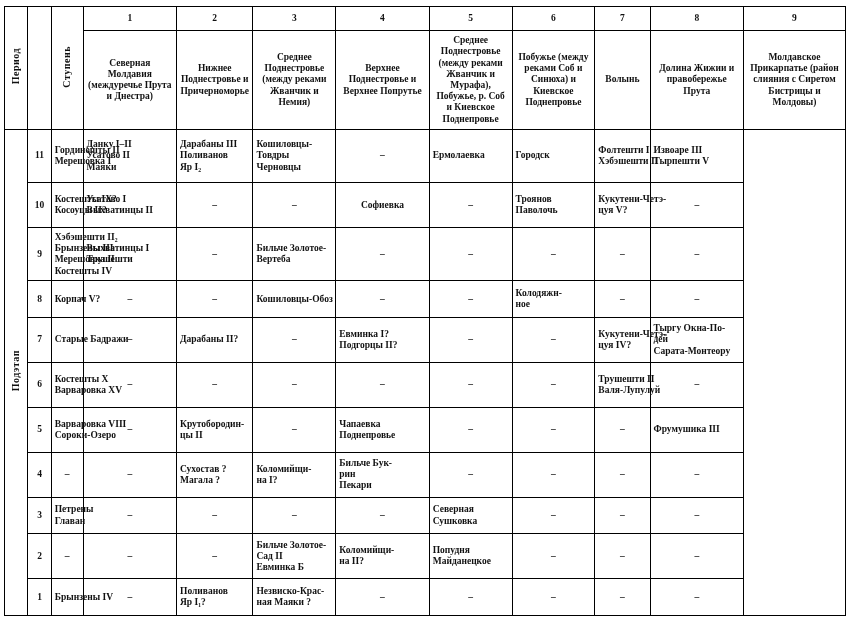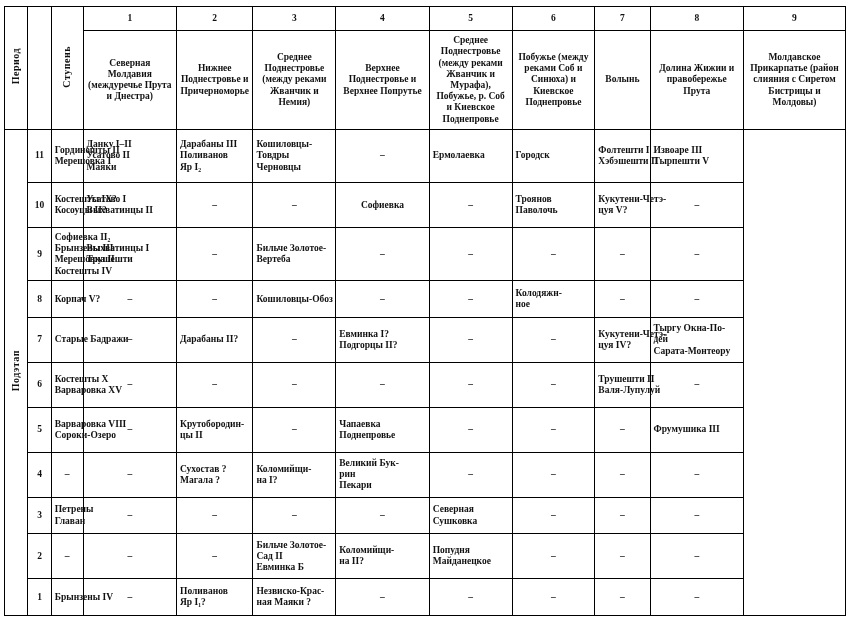--- a/index.html
+++ b/index.html
@@ -220,21 +220,21 @@
             <span class="line">цуя V?</span>
           </td>
         <td class="cell center dashed-bottom">
             <span class="line">–</span>
           </td>
       </tr>
 
       <tr class="rowtall">
         <td class="stepnum dashed-bottom">9</td>
         <td class="cell dashed-bottom">
-            <span class="line">Софиевка II₂</span>
+            <span class="line">Хэбэшешти II₂</span>
             <span class="line">Брынзены III</span>
             <span class="line">Мерешовка II</span>
             <span class="line">Костешты IV</span>
           </td>
         <td class="cell dashed-bottom">
             <span class="line">Выхватинцы I</span>
             <span class="line">Трушешти</span>
           </td>
         <td class="cell center dashed-bottom">
             <span class="line">–</span>
@@ -404,21 +404,21 @@
           </td>
         <td class="cell dashed-bottom">
             <span class="line">Сухостав ?</span>
             <span class="line">Магала ?</span>
           </td>
         <td class="cell dashed-bottom">
             <span class="line">Коломийщи-</span>
             <span class="line">на I?</span>
           </td>
         <td class="cell dashed-bottom">
-            <span class="line">Великий Бук-</span>
+            <span class="line">Бильче Бук-</span>
             <span class="line">рин</span>
             <span class="line">Пекари</span>
           </td>
         <td class="cell center dashed-bottom">
             <span class="line">–</span>
           </td>
         <td class="cell center dashed-bottom">
             <span class="line">–</span>
           </td>
         <td class="cell center dashed-bottom">

